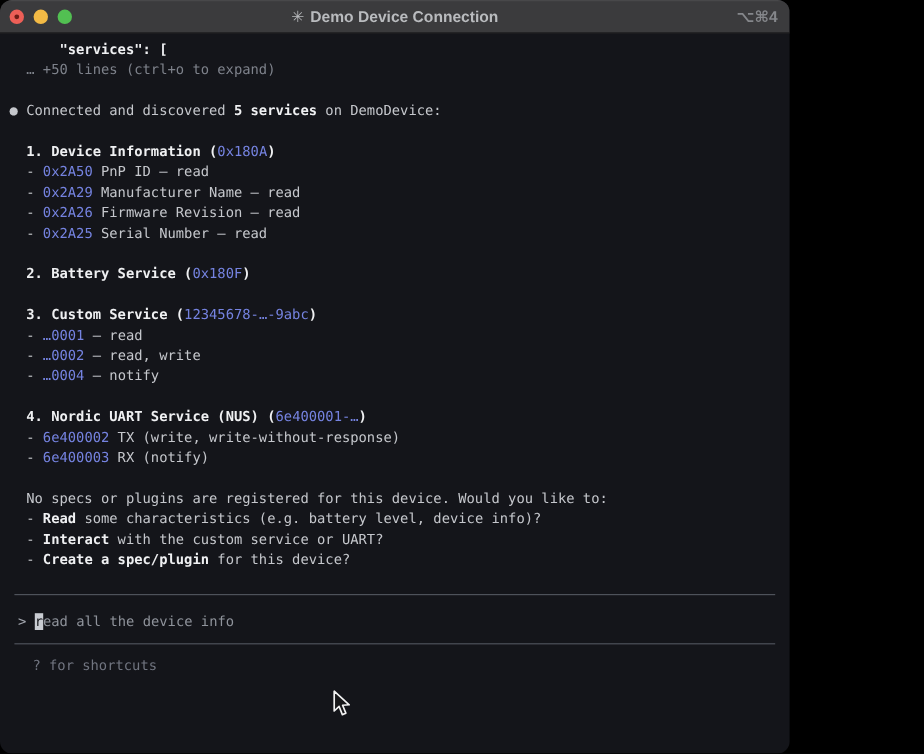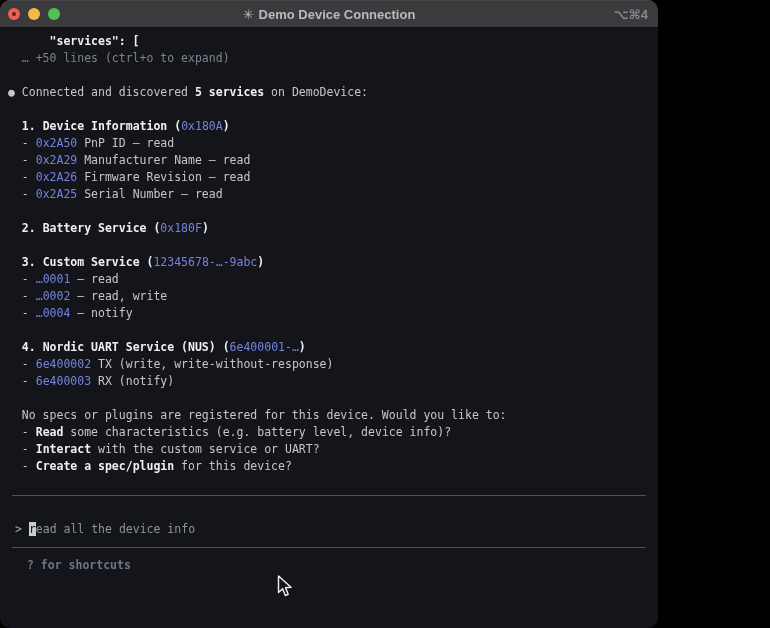--- a/index.html
+++ b/index.html
@@ -29,25 +29,25 @@
     font-family:"Liberation Sans","DejaVu Sans",sans-serif;font-weight:bold;font-size:13px;color:#85878b;
   }
   .content{height:600px;padding:5px 8px 0 8px;box-sizing:border-box;font-size:11.5px;line-height:17px;color:#c5c7cc;}
   .line{white-space:pre;min-height:17px;}
   .s-plain{color:#c5c7cc;text-align:center;}
   .s-bold{color:#eff0f2;font-weight:bold;}
   .s-dim{color:#7e828b;}
   .s-blue{color:#7583e0;}
   .input-box{
     margin:20px 4px 0 4px;border-top:1px solid #4e525a;border-bottom:1px solid #4e525a;
-    padding:25px 0 9px 3px;white-space:pre;color:#8f939b;line-height:17px;
+    padding:14px 0 9px 3px;white-space:pre;color:#8f939b;line-height:17px;
   }
   .prompt-char{color:#a2a6ae;}
   .cursor-block{background:#c9ccd2;color:#17181d;}
-  .footer{padding:9px 0 0 19px;color:#717580;line-height:17px;font-weight:bold;}
+  .footer{padding:9px 0 0 19px;color:#717580;line-height:17px;}
   .mouse-cursor{position:absolute;left:277px;top:575px;width:15px;height:23px;pointer-events:none;}
 </style>
 </head>
 <body>
 
 <div class="window">
   <div class="titlebar">
     <div class="traffic-lights">
       <span class="tl tl-red"></span>
       <span class="tl tl-yellow"></span>

